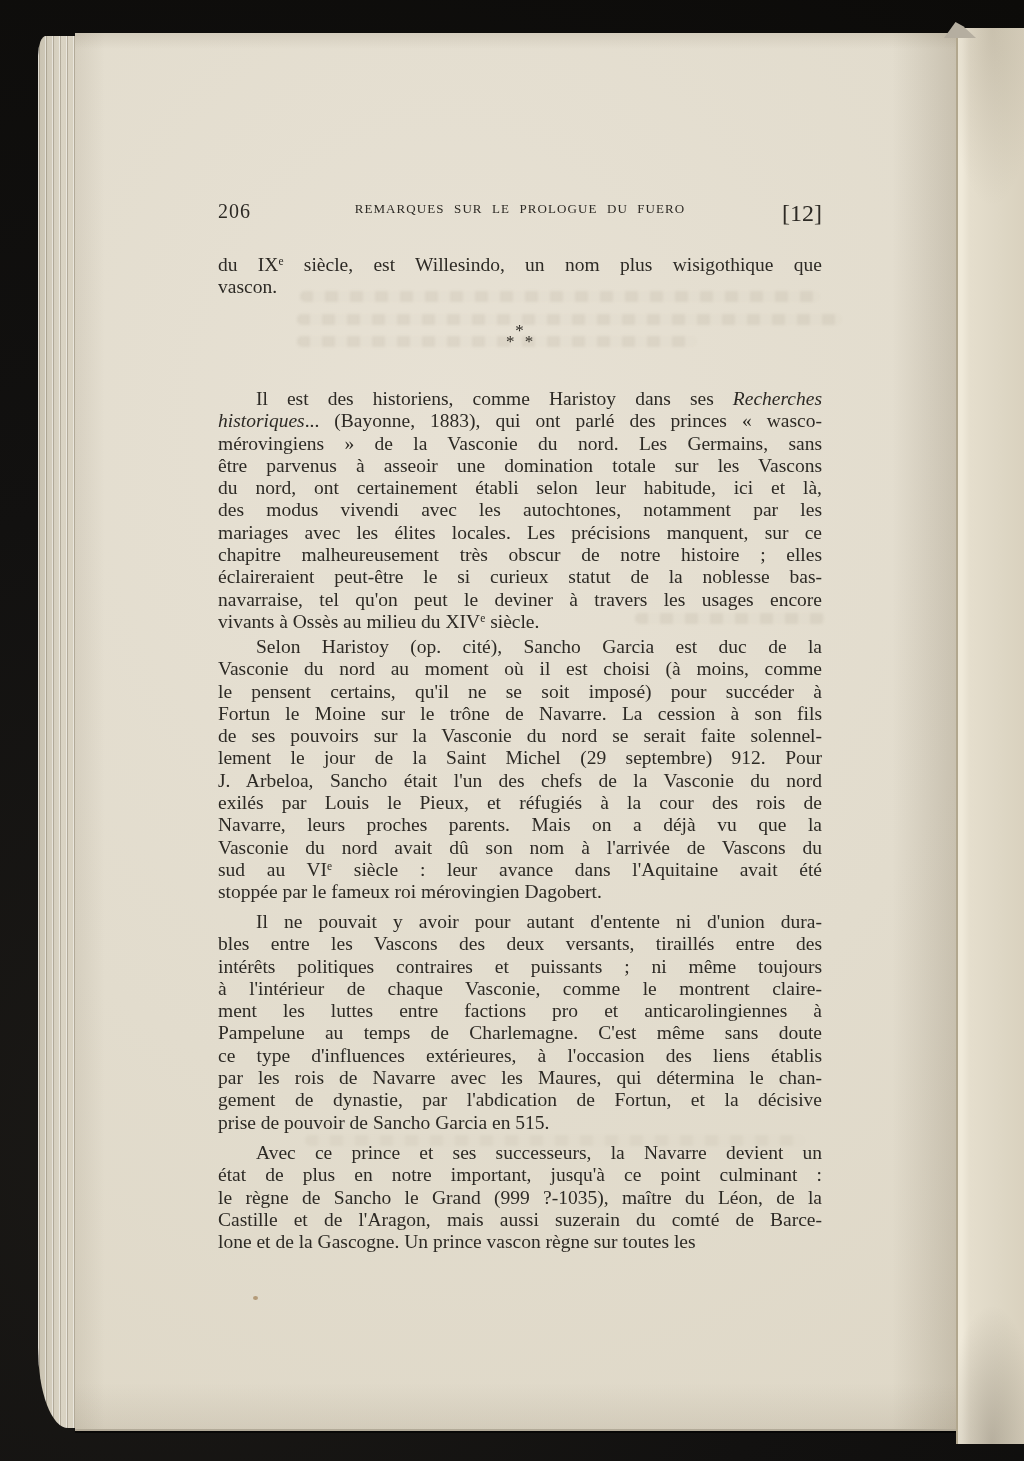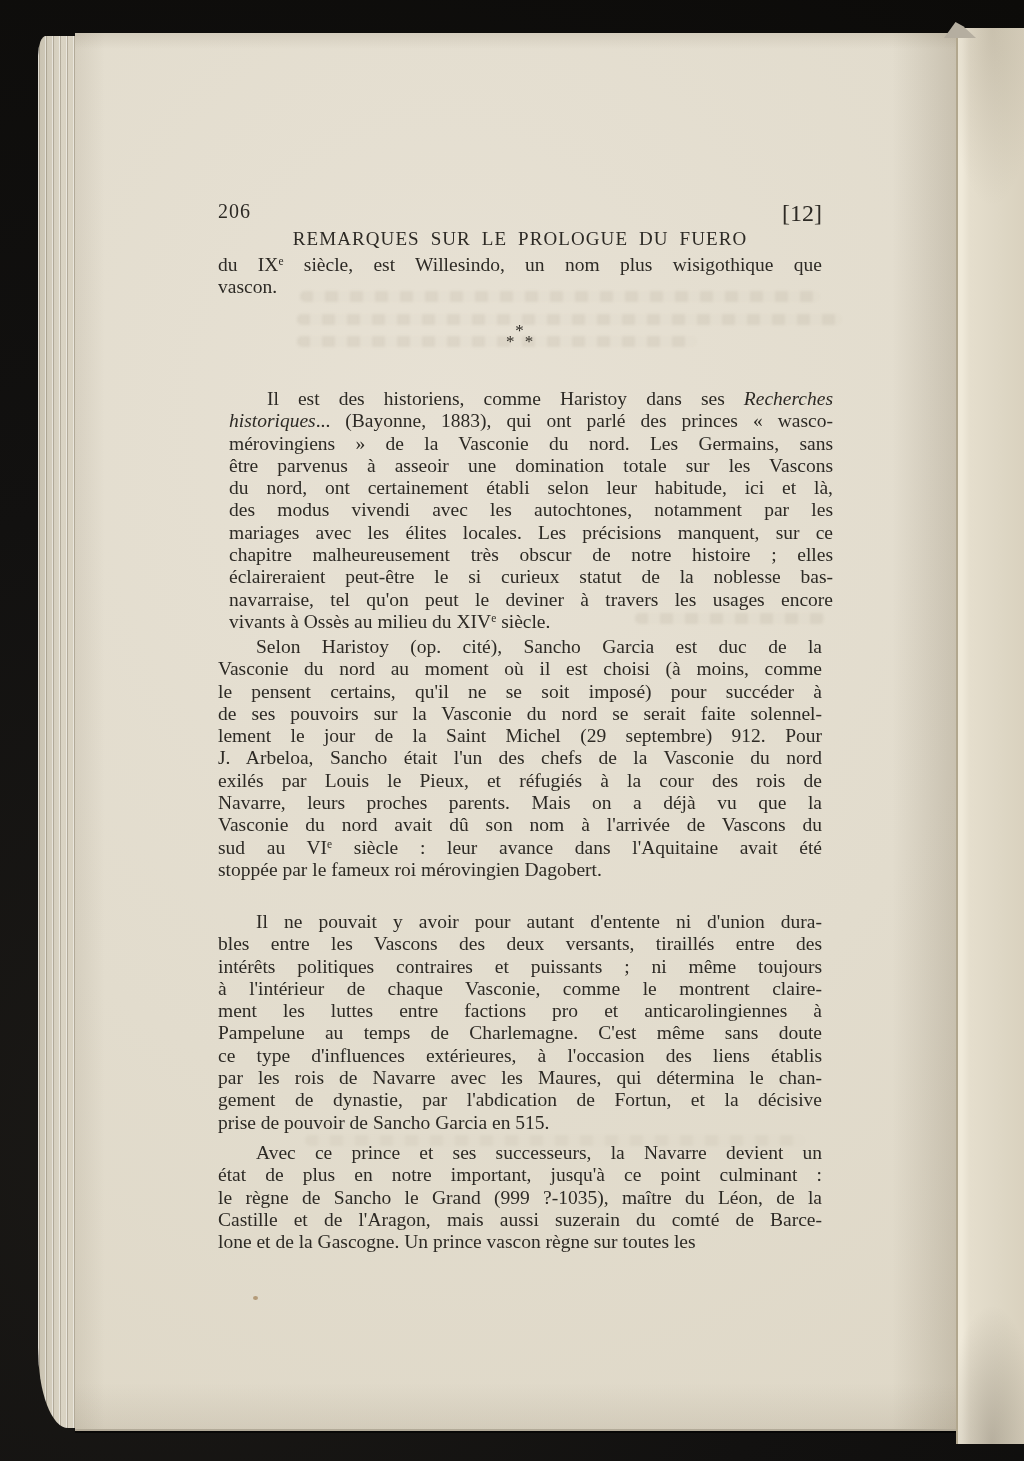--- a/index.html
+++ b/index.html
@@ -47,31 +47,31 @@
     position:absolute;left:944px;top:22px;width:32px;height:16px;
     background:#b5aea0;
     clip-path:polygon(0 100%,36% 0,60% 26%,100% 100%);
   }
   .speck{position:absolute;left:253px;top:1296px;width:5px;height:4px;border-radius:50%;background:rgba(150,113,66,0.6);}
   
   .running-header{
     position:absolute;left:143px;top:164px;width:604px;height:26px;
   }
   .folio{position:absolute;left:0;top:3px;font-size:20px;letter-spacing:1px;}
-  .rtitle{position:absolute;left:0;right:0;top:4px;text-align:center;font-size:19px;letter-spacing:1.1px;word-spacing:5px;margin-top:27px;}
+  .rtitle{position:absolute;left:0;right:0;top:4px;text-align:center;font-size:13px;letter-spacing:1.1px;word-spacing:5px;}
   .rbracket{position:absolute;right:0;top:3px;font-size:24px;}
   
   .para{position:absolute;left:143px;width:604px;font-size:19.5px;}
   .line{height:22.3px;line-height:22.3px;text-align:justify;text-align-last:justify;}
   .line.last{text-align-last:left;}
   .para.indent .line.first{text-indent:38px;}
   .para i{font-style:italic;}
   .para sup{font-size:11.5px;line-height:0;vertical-align:6px;}
   .p0{top:221px;}
-  .p1{top:355px;margin-left:11px;}
+  .p1{top:355px;}
   .p2{top:603px;}
   .p3{top:878px;}
   .p4{top:1109px;}
   .asterism{position:absolute;left:371px;top:291px;width:150px;text-align:center;font-size:17px;}
   .asterism .row{display:block;height:11px;line-height:14px;white-space:pre;letter-spacing:3px;}
   
   .ghost{
     position:absolute;height:11px;border-radius:5px;opacity:.6;filter:blur(1.6px);
     background:repeating-linear-gradient(90deg,
       rgba(124,110,86,0.17) 0 13px, rgba(124,110,86,0.03) 13px 25px);
@@ -115,20 +115,21 @@
         <div class="line">mariages avec les élites locales. Les précisions manquent, sur ce</div>
         <div class="line">chapitre malheureusement très obscur de notre histoire ; elles</div>
         <div class="line">éclaireraient peut-être le si curieux statut de la noblesse bas-</div>
         <div class="line">navarraise, tel qu'on peut le deviner à travers les usages encore</div>
         <div class="line last">vivants à Ossès au milieu du XIV<sup>e</sup> siècle.</div>
       </div>
     <div class="para p2 indent">
         <div class="line first">Selon Haristoy (op. cité), Sancho Garcia est duc de la</div>
         <div class="line">Vasconie du nord au moment où il est choisi (à moins, comme</div>
         <div class="line">le pensent certains, qu'il ne se soit imposé) pour succéder à</div>
+        <div class="line">Fortun le Moine sur le trône de Navarre. La cession à son fils</div>
         <div class="line">de ses pouvoirs sur la Vasconie du nord se serait faite solennel-</div>
         <div class="line">lement le jour de la Saint Michel (29 septembre) 912. Pour</div>
         <div class="line">J. Arbeloa, Sancho était l'un des chefs de la Vasconie du nord</div>
         <div class="line">exilés par Louis le Pieux, et réfugiés à la cour des rois de</div>
         <div class="line">Navarre, leurs proches parents. Mais on a déjà vu que la</div>
         <div class="line">Vasconie du nord avait dû son nom à l'arrivée de Vascons du</div>
         <div class="line">sud au VI<sup>e</sup> siècle : leur avance dans l'Aquitaine avait été</div>
         <div class="line last">stoppée par le fameux roi mérovingien Dagobert.</div>
       </div>
     <div class="para p3 indent">

